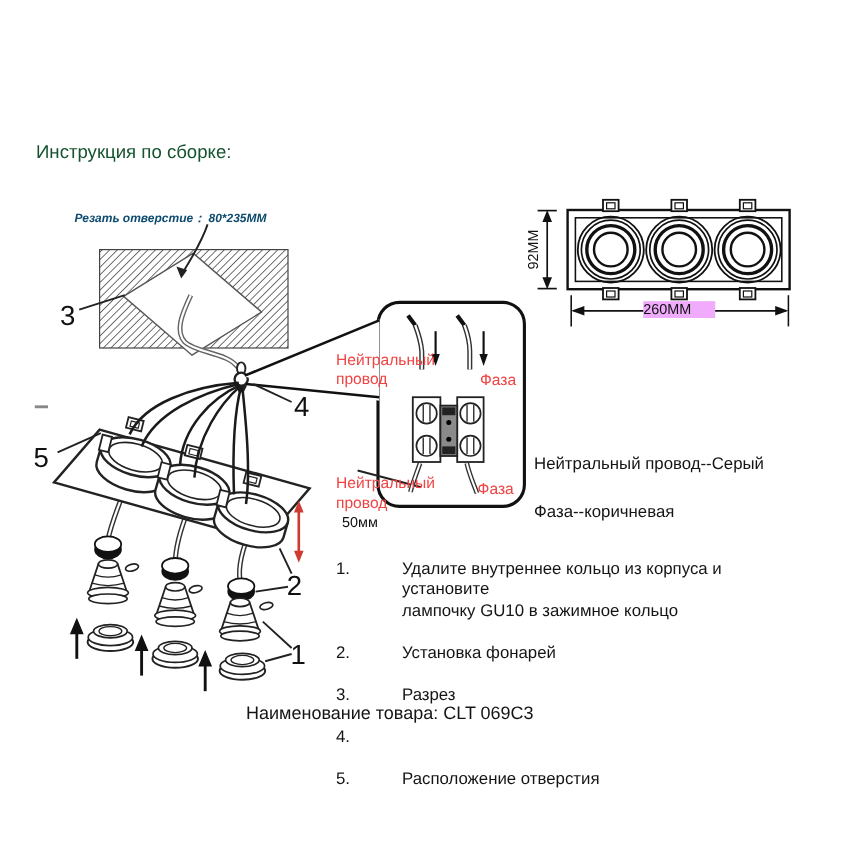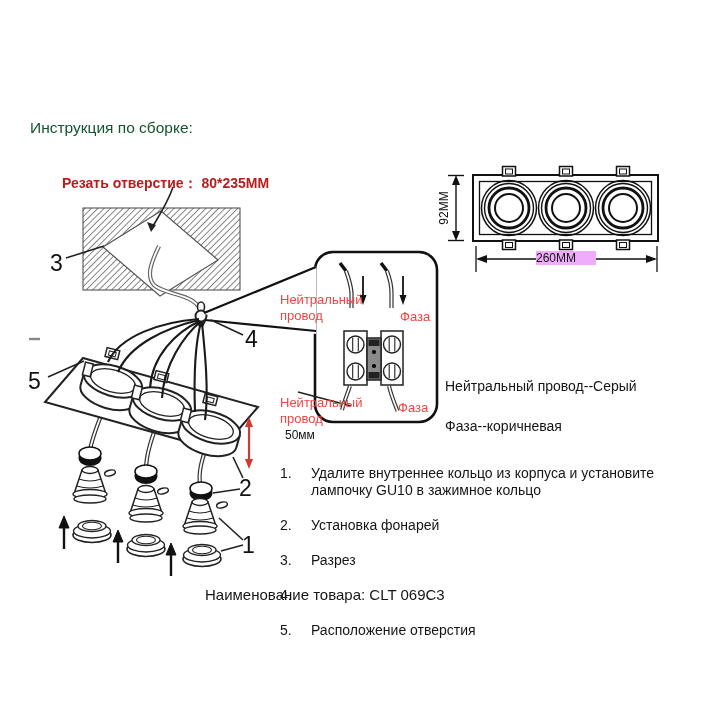--- a/index.html
+++ b/index.html
@@ -1,38 +1,38 @@
 <!DOCTYPE html>
 <html><head>
 <meta charset="utf-8">
 <style>
   html,body{margin:0;padding:0;background:#ffffff;width:720px;height:720px;overflow:hidden;
     font-family:"Liberation Sans","DejaVu Sans",sans-serif;color:#141414;}
   .stage{position:relative;width:720px;height:720px;background:#fff;}
   svg.art{position:absolute;left:0;top:0;z-index:1;}
   .txt{position:absolute;z-index:2;white-space:pre-line;}
   .title{left:30px;top:119px;font-size:15.5px;color:#14532d;}
-  .cutlabel{left:62px;top:175px;font-size:14px;font-weight:bold;color:#b91c1c;}
+  .cutlabel{left:62px;top:175px;font-size:10px;font-weight:bold;color:#0c4a6e;font-style:italic;}
   .lbl13{font-size:13px;line-height:16px;color:#ef4444;}
   .neutral-top{left:280px;top:292px;}
   .phase-top{left:400px;top:309px;}
   .neutral-bottom{left:280px;top:395px;}
   .phase-bottom{left:398px;top:400px;}
   .legend{left:445px;top:356px;font-size:14px;line-height:20px;color:#151515;}
   .partnum{font-size:23px;color:#111;}
   .p1{left:242px;top:532px;} .p2{left:239px;top:475px;} .p3{left:50px;top:250px;}
   .p4{left:245px;top:326px;} .p5{left:28px;top:368px;}
   .dim{font-size:12px;color:#111;}
   .dim-h{left:421px;top:201px;width:46px;text-align:center;transform:rotate(-90deg);}
   .dim-w{left:536px;top:251px;width:60px;text-align:left;background:#f0abfc;}
   .recess{left:253px;top:428px;font-size:12px;color:#111;margin-left:32px;}
   .steps{left:280px;top:447px;width:395px;font-size:14px;line-height:17.5px;color:#151515;}
   .step-row{display:flex;}
   .step-num{width:31px;flex:0 0 31px;}
-  .step-text{white-space:pre-line;}
+  .step-text{white-space:pre-line;margin-left:24px;}
   .product{left:205px;top:586px;font-size:15px;color:#151515;}
 </style>
 </head>
 <body>
 
 <div class="stage">
 
   <svg class="art" width="720" height="720" viewBox="0 0 720 720">
     <defs>
       <pattern id="hatch" width="4.5" height="4.5" patternUnits="userSpaceOnUse" patternTransform="rotate(45)">

